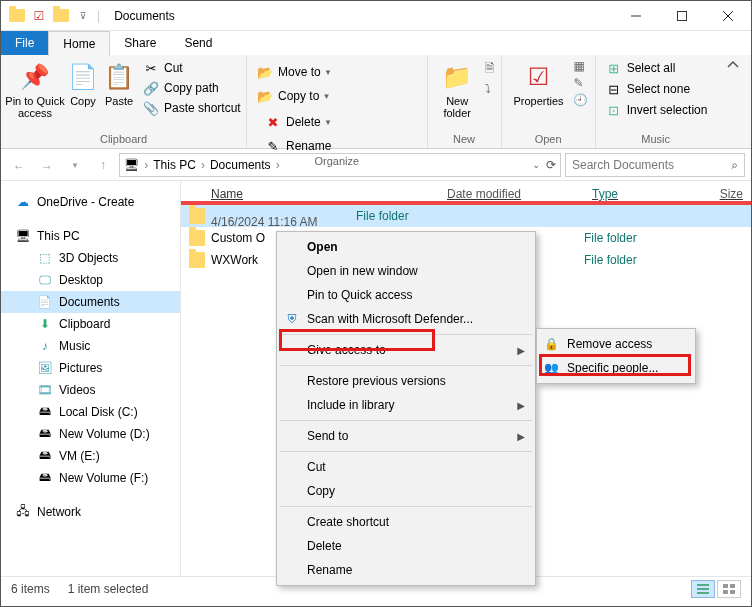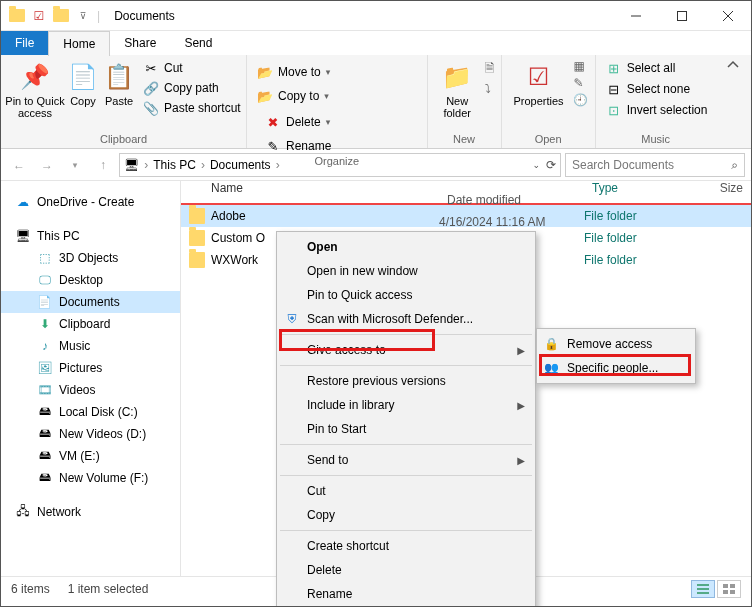--- a/index.html
+++ b/index.html
@@ -33,21 +33,21 @@
   .bc-drop { margin-left: auto; display: flex; gap: 6px; align-items: center; color: #555; }
   .searchbox { width: 180px; height: 24px; border: 1px solid #ccc; display: flex; align-items: center; padding: 0 6px; color: #777; justify-content: space-between; }
   .content { display: flex; height: 395px; }
   .navpane { width: 180px; border-right: 1px solid #e5e5e5; overflow: hidden; padding-top: 6px; }
   .treeitem { display: flex; align-items: center; height: 22px; padding-left: 20px; gap: 6px; cursor: pointer; font-size: 12px; }
   .treeitem.top { padding-left: 14px; margin-top: 4px; }
   .treeitem.sub { padding-left: 36px; }
   .treeitem.sel { background: #cce8ff; }
   .treeitem .ticon { width: 16px; height: 16px; display: inline-flex; align-items: center; justify-content: center; }
   .listpane { flex: 1; position: relative; }
-  .listhdr { height: 24px; display: flex; align-items: flex-start; border-bottom: 2px solid #ef4444; font-size: 12px; color: #333; }
+  .listhdr { height: 24px; display: flex; align-items: flex-end; border-bottom: 4px solid #ef4444; font-size: 12px; color: #333; text-decoration: underline; }
   .listhdr > div { padding: 0 8px; }
   .row-item { height: 22px; display: flex; align-items: center; font-size: 12px; }
   .row-item.sel { background: #cce8ff; }
   .row-item .ficon { width: 16px; height: 16px; margin: 0 6px 0 8px; background: #ffd86b; border-radius: 1px; position: relative; }
   .row-item .ficon::before { content: ""; position: absolute; top: -3px; left: 0; width: 7px; height: 3px; background: #ffd86b; border-radius: 1px 1px 0 0; }
   .col-name { width: 258px; }
   .col-date { width: 145px; color: #555; margin-top: 12px; }
   .col-type { width: 110px; color: #0f766e; }
   .col-size { flex: 1; text-align: right; padding-right: 14px; color: #555; }
   .statusbar { height: 24px; border-top: 1px solid #e5e5e5; display: flex; align-items: center; padding: 0 10px; font-size: 12px; color: #444; gap: 18px; }
@@ -293,21 +293,21 @@
     <div class="treeitem sub">
         <span class="ticon" style="color:#39a">🎞</span>
         <span>Videos</span>
       </div>
     <div class="treeitem sub">
         <span class="ticon">🖴</span>
         <span>Local Disk (C:)</span>
       </div>
     <div class="treeitem sub">
         <span class="ticon">🖴</span>
-        <span>New Videos (D:)</span>
+        <span>New Volume (D:)</span>
       </div>
     <div class="treeitem sub">
         <span class="ticon">🖴</span>
         <span>VM (E:)</span>
       </div>
     <div class="treeitem sub">
         <span class="ticon">🖴</span>
         <span>New Volume (F:)</span>
       </div>
     <div class="treeitem top" style="margin-top:12px">
@@ -318,21 +318,20 @@
 
   <div class="listpane">
     <div class="listhdr">
       <div class="col-name" style="padding-left:30px">Name</div>
       <div class="col-date">Date modified</div>
       <div class="col-type">Type</div>
       <div class="col-size">Size</div>
     </div>
     <div class="row-item sel">
       <span class="ficon"></span>
-      <span class="col-name" style="width:228px">Adobe</span>
       <span class="col-date">4/16/2024 11:16 AM</span>
       <span class="col-type">File folder</span>
     </div>
     <div class="row-item">
       <span class="ficon"></span>
       <span class="col-name" style="width:228px">Custom O</span>
       <span class="col-date"></span>
       <span class="col-type">File folder</span>
     </div>
     <div class="row-item">
@@ -380,21 +379,20 @@
   <div class="mi">
       <span>Give access to</span>
       <span class="arrow">▶</span>
     </div>
   <div class="msep"></div>
   <div class="mi">Restore previous versions</div>
   <div class="mi">
       <span>Include in library</span>
       <span class="arrow">▶</span>
     </div>
-  <div class="mi">Pin to Start</div>
   <div class="msep"></div>
   <div class="mi">
       <span>Send to</span>
       <span class="arrow">▶</span>
     </div>
   <div class="msep"></div>
   <div class="mi">Cut</div>
   <div class="mi">Copy</div>
   <div class="msep"></div>
   <div class="mi">Create shortcut</div>

